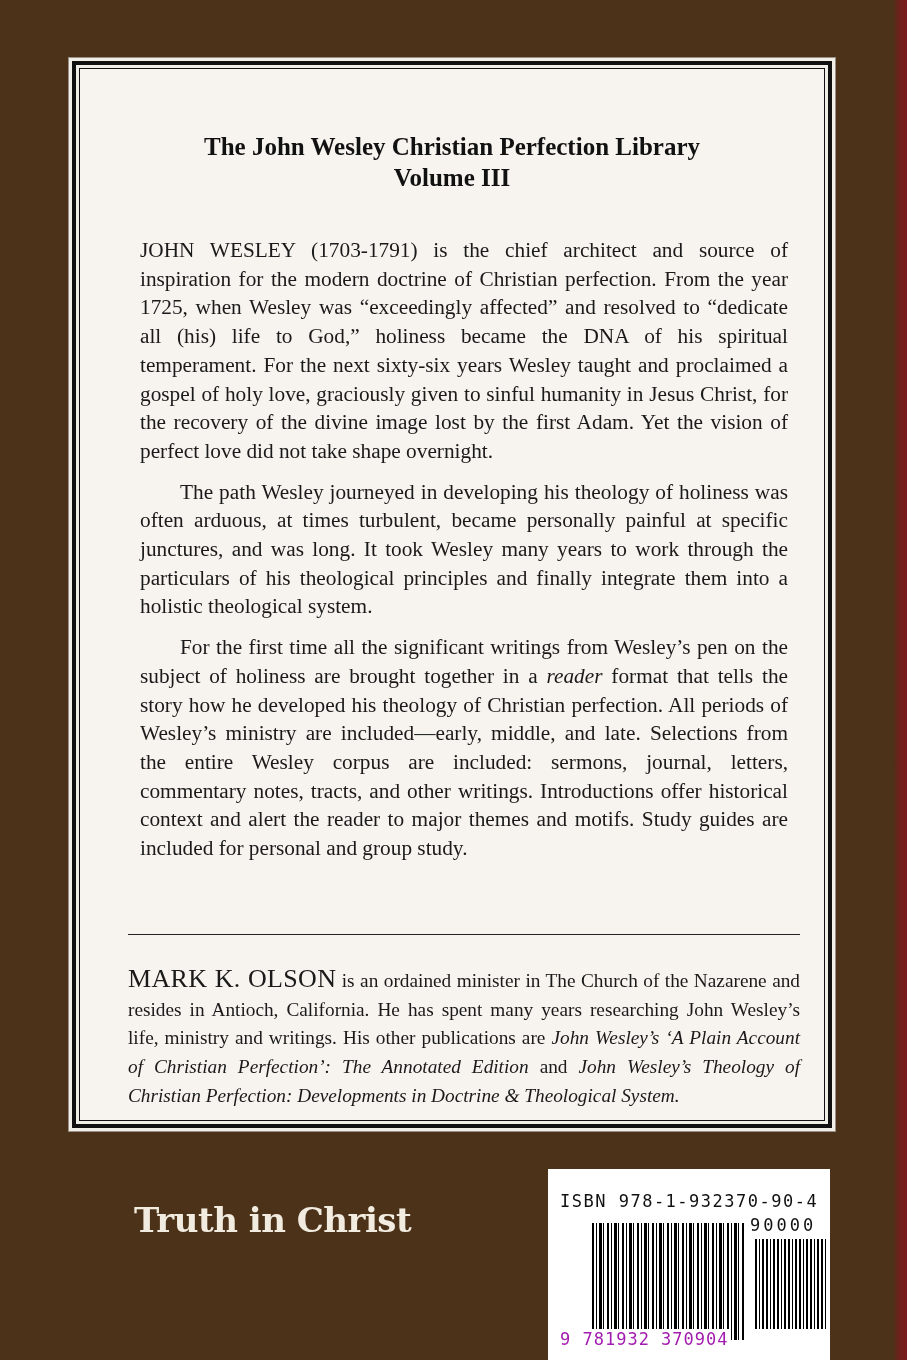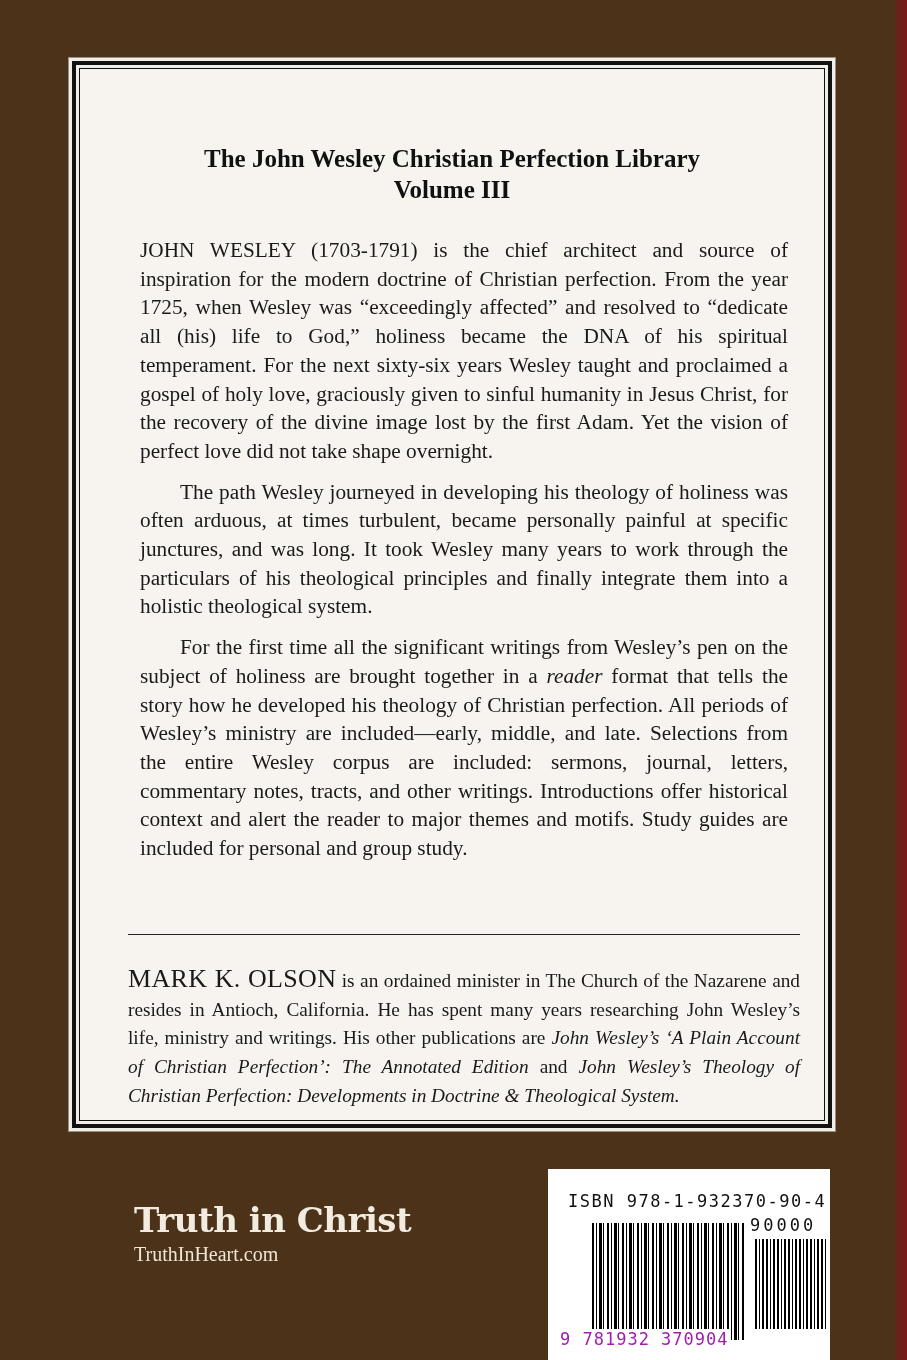--- a/index.html
+++ b/index.html
@@ -18,21 +18,21 @@
     }
     .frame-line1 {
       position: absolute; left: 3px; top: 3px; right: 3px; bottom: 3px;
       border: 4px solid #111;
     }
     .frame-line2 {
       position: absolute; left: 10px; top: 10px; right: 10px; bottom: 10px;
       border: 1px solid #111; background: #f7f4ef;
     }
     .title {
-      position: absolute; left: 0; right: 0; top: 74px;
+      position: absolute; left: 0; right: 0; top: 62px;
       text-align: center; font-weight: bold; font-size: 25px; line-height: 31px; color: #111;
     }
     .body-text {
       position: absolute; left: 48px; width: 672px; top: 155px;
       font-size: 21.3px; line-height: 28.7px; color: #1a1a1a; text-align: justify;
     }
     .body-text p { margin: 12px; text-indent: 40px; }
     .body-text p.first { text-indent: 0; }
     .rule {
       position: absolute; left: 48px; width: 672px; top: 865px; height: 1px; background: #222;
@@ -48,21 +48,21 @@
     .pub-name {
       font-family: "DejaVu Serif", serif; font-weight: bold; font-size: 34px;
       line-height: 40px; letter-spacing: -0.5px; font-style: normal;
     }
     .pub-line { font-size: 20px; line-height: 28px; color: #eee6d8; }
     .barcode-box {
       position: absolute; left: 548px; top: 1169px; width: 282px; height: 191px;
       background: #fff;
     }
     .isbn-text {
-      position: absolute; left: 20px; top: 22px;
+      position: absolute; left: 12px; top: 22px;
       font-family: "DejaVu Sans Mono", monospace; font-size: 17px; letter-spacing: 1.5px; color: #111;
     }
     .addon-text {
       position: absolute; left: 202px; top: 46px;
       font-family: "DejaVu Sans Mono", monospace; font-size: 17px; letter-spacing: 3px; color: #111;
     }
     .ean-text {
       position: absolute; left: 12px; top: 160px;
       font-family: "DejaVu Sans Mono", monospace; font-size: 17px; letter-spacing: 1px; color: #a21caf;
       background: #fff;
@@ -102,21 +102,20 @@
     <div class="rule"></div>
 
     <div class="bio">
       <span class="name">MARK K. OLSON</span><span> is an ordained minister in The Church of the Nazarene and resides in Antioch, California. He has spent many years researching John Wesley’s life, ministry and writings. His other publications are </span><em>John Wesley’s ‘A Plain Account of Christian Perfection’: The Annotated Edition</em><span> and </span><em>John Wesley’s Theology of Christian Perfection: Developments in Doctrine &amp; Theological System.</em>
     </div>
   </div>
 </div>
 
 <div class="publisher">
   <div class="pub-name">Truth in Christ</div>
-  <div class="pub-line">TruthInHeart.com</div>
 </div>
 
 <div class="barcode-box">
   <div class="isbn-text">ISBN 978-1-932370-90-4</div>
   <div class="addon-text">90000</div>
   <div class="bars-main"></div>
   <div class="bars-addon"></div>
   <div class="ean-text">9 781932 370904</div>
 </div>
 

